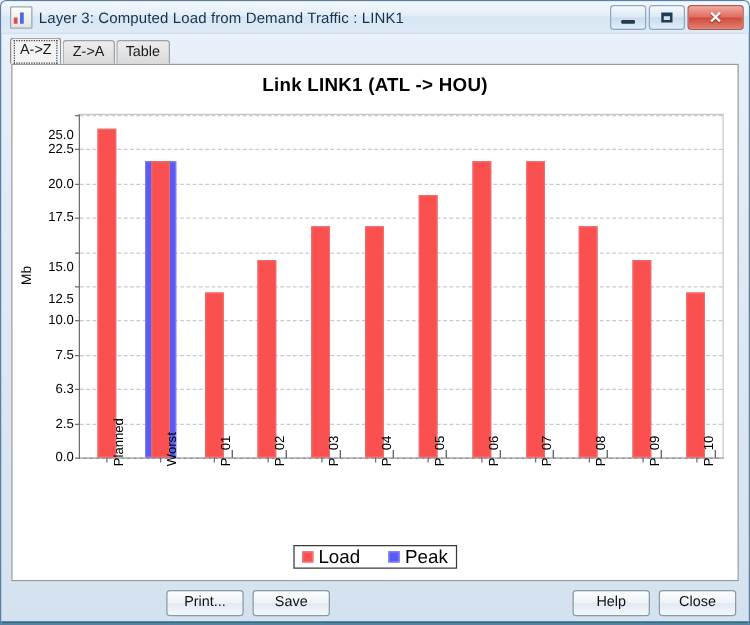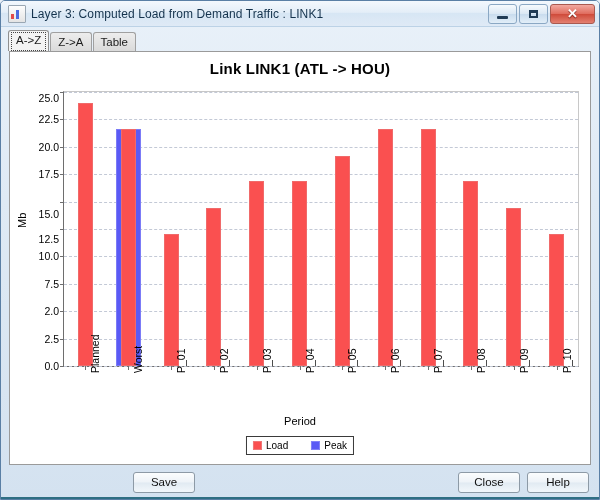--- a/index.html
+++ b/index.html
@@ -273,21 +273,21 @@
     position: absolute;
     left: 50%;
     transform: translateX(-50%);
     top: 384px;
     border: 1px solid #3a3a3a;
     background: #fff;
     padding: 2px 6px;
     display: flex;
     align-items: flex-end;
     gap: 23px;
-    font-size: 10px;
+    font-size: 15px;
     color: #000;
     line-height: 13px;
   }
   .legend-item {
     display: flex;
     align-items: center;
     gap: 4px;
     white-space: nowrap;
   }
   .legend-swatch {
@@ -377,21 +377,21 @@
   <div class="chart-panel">
 
     <div class="chart-title">Link LINK1 (ATL -&gt; HOU)</div>
 
     <div class="yaxis-title">Mb</div>
 
     <div class="plot">
       <div id="grid-layer">
           <div class="gridline" style="top: 0px;"></div>
           <div class="ytick-mark" style="top: 0px;"></div>
-          <div class="ytick-label" style="top: 6px;">25.0</div>
+          <div class="ytick-label" style="top: 16px;">25.0</div>
           <div class="gridline" style="top: 27.4px;"></div>
           <div class="ytick-mark" style="top: 27.4px;"></div>
           <div class="ytick-label" style="top: 27.4px;">22.5</div>
           <div class="gridline" style="top: 54.8px;"></div>
           <div class="ytick-mark" style="top: 54.8px;"></div>
           <div class="ytick-label" style="top: 54.8px;">20.0</div>
           <div class="gridline" style="top: 82.2px;"></div>
           <div class="ytick-mark" style="top: 82.2px;"></div>
           <div class="ytick-label" style="top: 82.2px;">17.5</div>
           <div class="gridline" style="top: 109.6px;"></div>
@@ -401,21 +401,21 @@
           <div class="ytick-mark" style="top: 137px;"></div>
           <div class="ytick-label" style="top: 137px; margin-top: 10px;">12.5</div>
           <div class="gridline" style="top: 164.4px;"></div>
           <div class="ytick-mark" style="top: 164.4px;"></div>
           <div class="ytick-label" style="top: 164.4px;">10.0</div>
           <div class="gridline" style="top: 191.8px;"></div>
           <div class="ytick-mark" style="top: 191.8px;"></div>
           <div class="ytick-label" style="top: 191.8px;">7.5</div>
           <div class="gridline" style="top: 219.2px;"></div>
           <div class="ytick-mark" style="top: 219.2px;"></div>
-          <div class="ytick-label" style="top: 219.2px;">2.0</div>
+          <div class="ytick-label" style="top: 219.2px;">6.3</div>
           <div class="gridline" style="top: 246.6px;"></div>
           <div class="ytick-mark" style="top: 246.6px;"></div>
           <div class="ytick-label" style="top: 246.6px;">2.5</div>
           <div class="gridline" style="top: 274px;"></div>
           <div class="ytick-mark" style="top: 274px;"></div>
           <div class="ytick-label" style="top: 274px; margin-left: 40px;">0.0</div>
         </div>
       <div class="bars" id="bars-layer">
           <div class="bar-load" style="left: 13.9167px; width: 15px; height: 263.04px;"></div>
           <div class="bar-peak" style="left: 51.75px; width: 25px; height: 236.736px;"></div>
@@ -452,39 +452,39 @@
           <div class="xtick-label" style="left: 368.083px;">P_07</div>
           <div class="xtick-mark" style="left: 406.917px;"></div>
           <div class="xtick-label" style="left: 410.917px;">P_08</div>
           <div class="xtick-mark" style="left: 449.75px;"></div>
           <div class="xtick-label" style="left: 453.75px;">P_09</div>
           <div class="xtick-mark" style="left: 492.583px;"></div>
           <div class="xtick-label" style="left: 496.583px;">P_10</div>
         </div>
     </div>
 
-    <div class="xaxis-title">Period</div>
 
     <div class="legend">
       <div class="legend-item">
         <span class="legend-swatch sw-load"></span>
         <span>Load</span>
       </div>
       <div class="legend-item">
         <span class="legend-swatch sw-peak"></span>
         <span>Peak</span>
       </div>
     </div>
 
   </div>
 
   <div class="buttonbar">
     <div class="btn-group-left">
+      <div class="btn">Print...</div>
       <div class="btn">Save</div>
     </div>
     <div class="btn-group-right">
+      <div class="btn">Help</div>
       <div class="btn">Close</div>
-      <div class="btn">Help</div>
     </div>
     <div class="bottom-edge"></div>
   </div>
 
 </div>
 
 </body></html>

